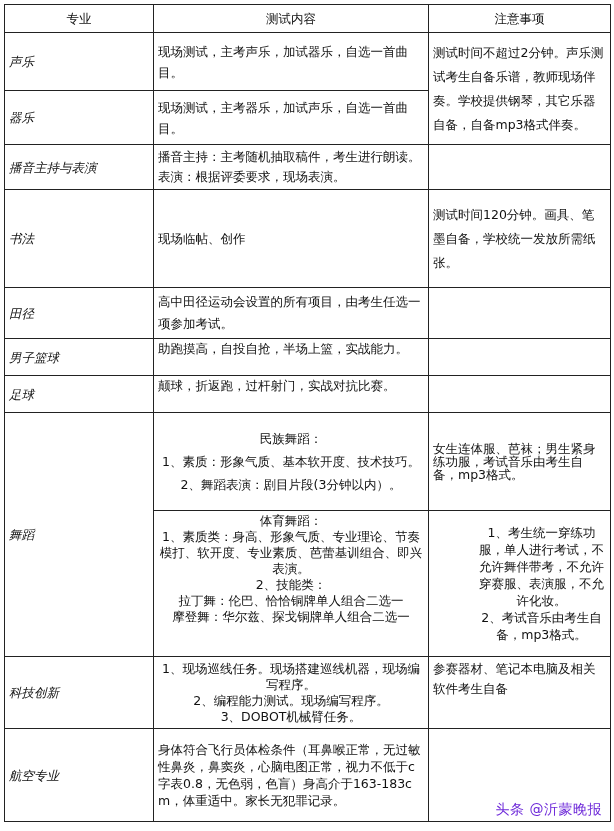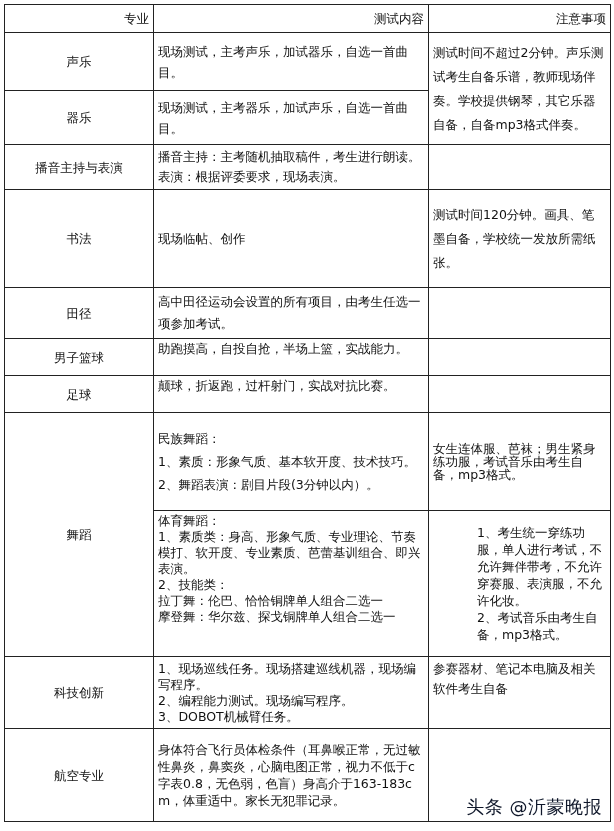--- a/index.html
+++ b/index.html
@@ -1,24 +1,24 @@
 <!DOCTYPE html>
 <html><head>
 <meta charset="utf-8">
 <style>
   html, body { margin:0; padding:0; background:#ffffff; }
   body { width:614px; height:831px; position:relative; overflow:hidden;
          font-family:"DejaVu Sans", "Liberation Sans", sans-serif; color:#111; }
   .tbl { position:absolute; left:4px; top:4px; width:606px; border-collapse:collapse; table-layout:fixed; }
   .tbl td { border:1px solid #222; padding:2px 4px; vertical-align:middle; font-size:12.5px; line-height:21px; word-break:break-all; }
-  .tbl td.c1 { text-align:center; }
+  .tbl td.c1 { text-align:left;font-style:italic; }
   .tbl td.tight { line-height:15px; }
-  .tbl tr.hdr td { text-align:right; height:23px; }
-  .watermark { position:absolute; right:12px; bottom:12px; font-size:18px; color:#0f172a; letter-spacing:0.5px; }
-  .line { display:block; }
+  .tbl tr.hdr td { text-align:center; height:23px; }
+  .watermark { position:absolute; right:12px; bottom:12px; font-size:14px; color:#6d28d9; letter-spacing:0.5px; }
+  .line { display:block;text-align:center; }
 </style>
 </head>
 <body>
 
 <table class="tbl">
   <colgroup>
     <col style="width:149px">
     <col style="width:275px">
     <col style="width:182px">
   </colgroup>

